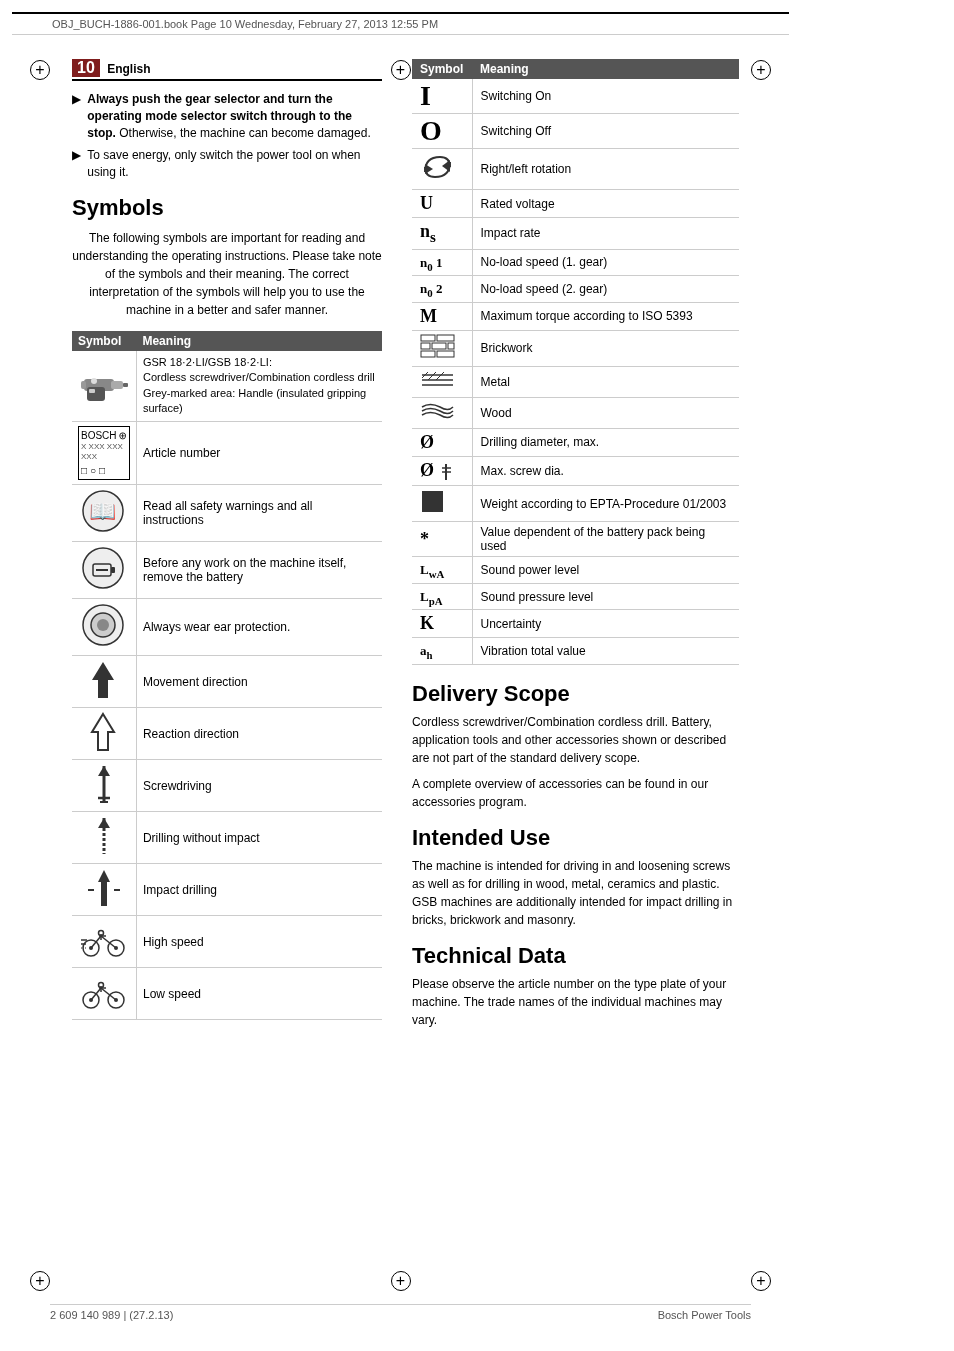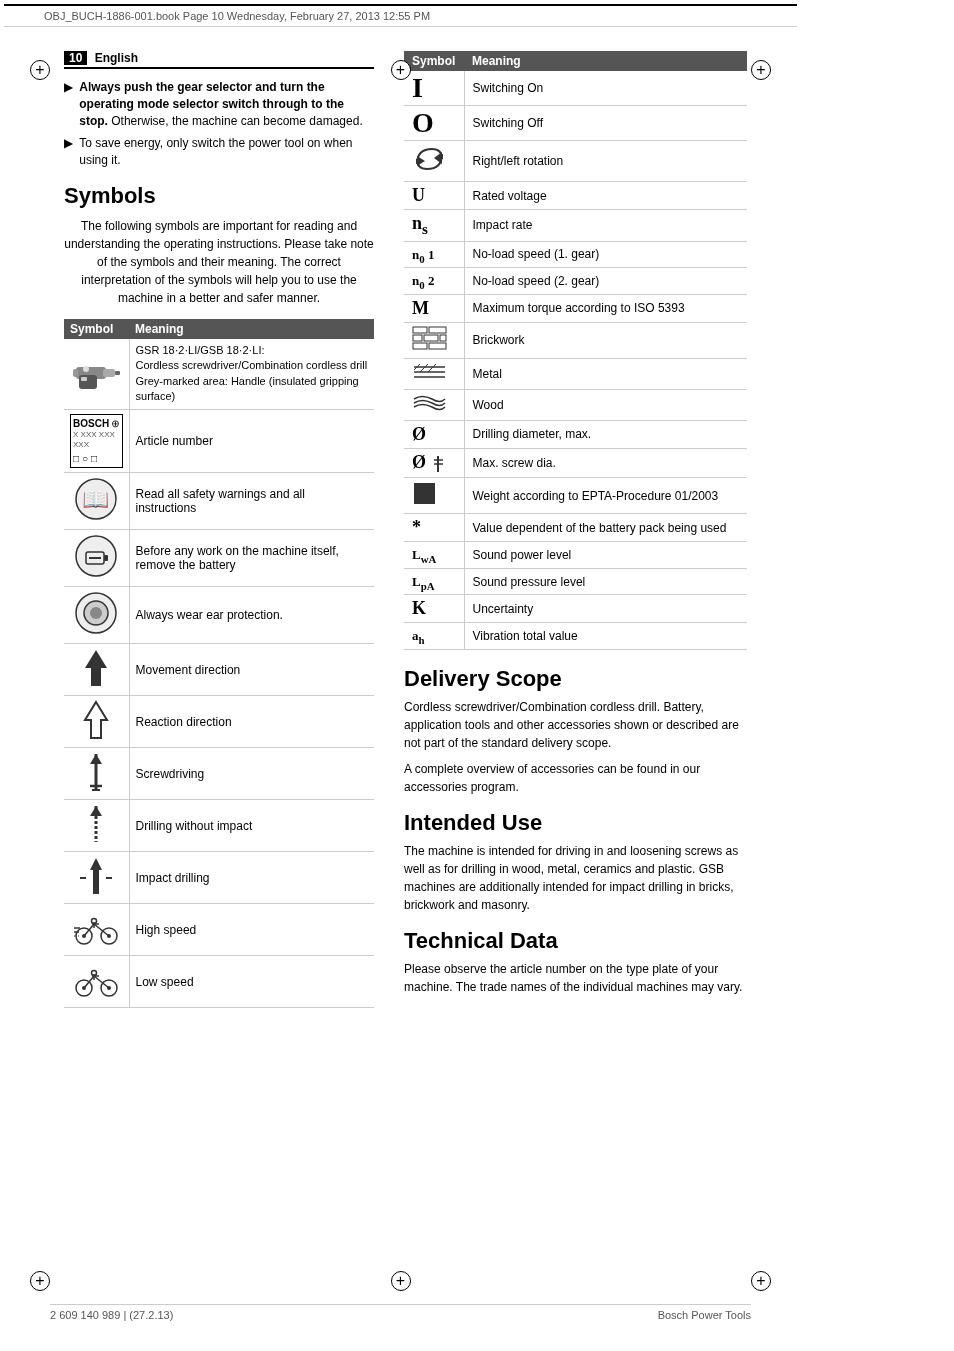--- a/index.html
+++ b/index.html
@@ -10,21 +10,21 @@
       font-family: Arial, Helvetica, sans-serif;
       font-size: 13px;
       color: #000;
       position: relative;
     }
 
     .page-container {
       width: 801px;
       min-height: 1351px;
       background: #fff;
-      padding: 4px;
+      padding: 12px;
       position: relative;
     }
 
     
     .header-bar {
       width: 100%;
       border-top: 2px solid #000;
       border-bottom: 1px solid #ccc;
       padding: 4px 40px;
       font-size: 11px;
@@ -80,24 +80,24 @@
     .page-section-header {
       font-size: 12px;
       font-weight: bold;
       border-bottom: 2px solid #000;
       padding-bottom: 2px;
       margin-bottom: 10px;
     }
 
     .page-num {
       display: inline-block;
-      background: #000000;
+      background: #7f1d1d;
       color: #fff;
       padding: 0 5px;
-      font-size: 12px;
+      font-size: 16px;
       font-weight: bold;
       margin-right: 4px;
     }
 
     
     .bullet-section {
       margin-bottom: 14px;
     }
     .bullet-item {
       display: flex;
@@ -292,21 +292,21 @@
               GSR 18·2·LI/GSB 18·2·LI:<br>
               Cordless screwdriver/Combination cordless drill<br>
               Grey-marked area: Handle (insulated gripping surface)
             </td>
           </tr>
 
           <tr>
             <td class="sym-cell">
               <div style="border:1.5px solid #000; padding:2px; font-size:9px; line-height:1.3; text-align:left;">
                 <div style="display:flex; align-items:center; gap:2px;">
-                  <span style="font-weight:bold; font-size:10px;">BOSCH</span>
+                  <span style="font-weight:normal; font-size:10px;">BOSCH</span>
                   <span style="font-size:10px;">⊕</span>
                 </div>
                 <div style="font-size:8px; color:#555;">X XXX XXX XXX</div>
                 <div style="display:flex; gap:3px; margin-top:2px; font-size:10px;">
                   <span>□</span>
                     <span>○</span>
                     <span>□</span>
                 </div>
               </div>
             </td>

